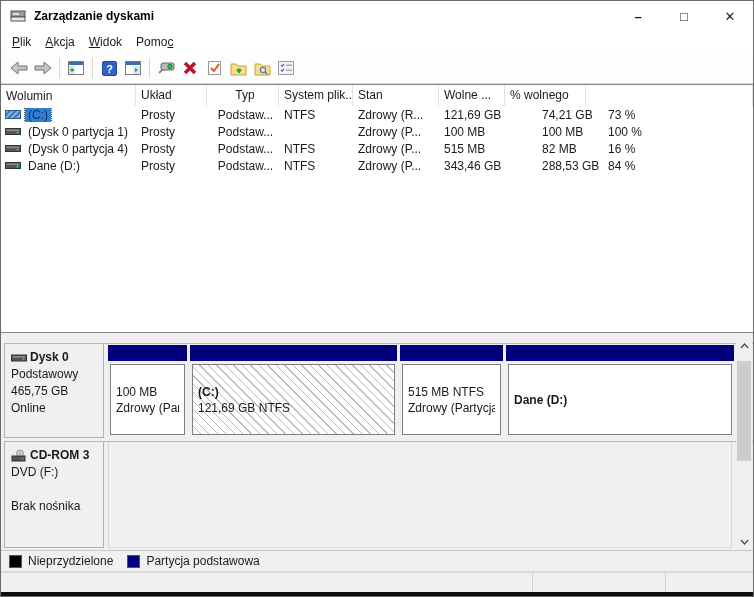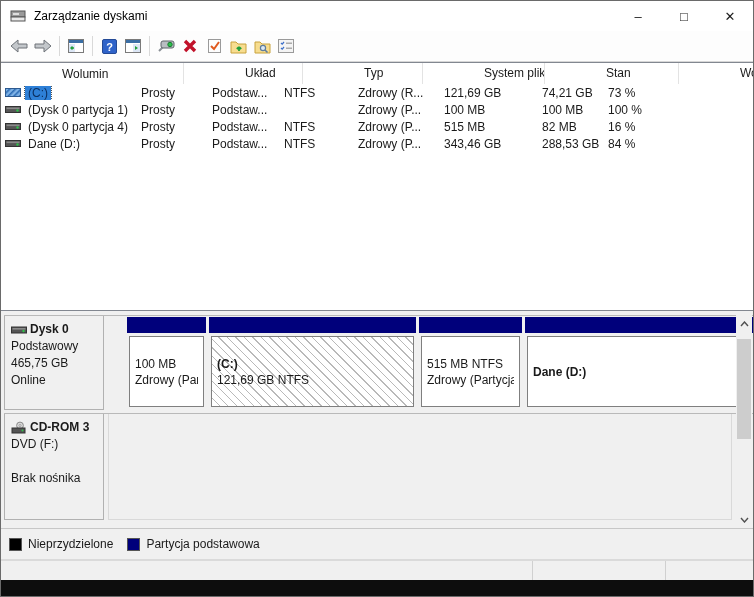--- a/index.html
+++ b/index.html
@@ -3,58 +3,58 @@
 <meta charset="utf-8">
 <style>
   * { margin:0; padding:0; box-sizing:border-box; }
   html,body { width:754px; height:597px; }
   body { font-family:"Liberation Sans","DejaVu Sans",sans-serif; font-size:12px; color:#1a1a1a; }
 
   .window { width:754px; height:597px; border:1px solid #6a6a6a; background:#f0f0f0;
             display:flex; flex-direction:column; overflow:hidden; }
 
   
-  .titlebar { height:30px; background:#ffffff; display:flex; align-items:center; flex:0 0 auto; }
+  .titlebar { height:30px; background:#ffffff; display:flex; align-items:center; flex:0 0 auto;font-weight:bold; }
   .app-icon { width:16px; height:16px; margin:0 8px 0 9px; display:inline-block; }
   .title { font-size:12px; color:#000; }
   .winbtns { margin-left:auto; display:flex; height:100%; }
   .wbtn { width:46px; height:100%; display:flex; align-items:center; justify-content:center;
           font-size:13px; color:#1a1a1a; cursor:default; }
 
   
   .menubar { height:22px; background:#ffffff; display:flex; align-items:center; padding-left:4px; flex:0 0 auto; }
   .menu-item { padding:2px 7px; color:#1a1a1a; }
   .menu-key { text-decoration:underline; }
 
   
   .toolbar { height:31px; background:#fdfdfd; border-bottom:1px solid #d7d7d7;
              display:flex; align-items:center; padding-left:6px; flex:0 0 auto; }
   .tbtn { width:24px; height:24px; display:flex; align-items:center; justify-content:center; }
   .tsep { width:1px; height:20px; background:#d9d9d9; margin:0 4px; }
 
   
   .volpane { height:249px; background:#ffffff; border-top:1px solid #828790; border-bottom:1px solid #828790; flex:0 0 auto; }
   .vhead { display:flex; height:21px; align-items:center; }
-  .vhead .cell { border-right:1px solid #e3e3e3; height:21px; line-height:20px; padding-left:13px;
-                 overflow:hidden; white-space:nowrap;margin-left:48px; }
+  .vhead .cell { border-right:1px solid #e3e3e3; height:21px; line-height:20px; padding-left:5px;
+                 overflow:hidden; white-space:nowrap; }
   .vrow { display:flex; height:17px; align-items:center; }
   .cell { flex:0 0 auto; padding-left:5px; overflow:hidden; white-space:nowrap; }
   .c0 { width:135px; padding-left:4px; display:flex; align-items:center; }
-  .c1 { width:71px; } .c2 { width:72px; } .c3 { width:74px; } .c4 { width:86px; }
+  .c1 { width:71px; } .c2 { width:72px;text-align:center; } .c3 { width:74px; } .c4 { width:86px; }
   .c5 { width:98px; } .c6 { width:66px; } .c7 { width:81px; } .c8 { flex:1 1 auto; border-right:none; }
   .vol-ico { width:16px; height:11px; margin-right:4px; flex:0 0 auto; }
   .vol-label { padding:0 3px; }
   .vol-label.selected { background:#2e80d7; color:#0b2d5e; outline:1px dotted #555; }
 
   
   .splitter { height:4px; background:#f0f0f0; flex:0 0 auto; }
 
   
   .graph { height:213px; background:#f0f0f0; position:relative; flex:0 0 auto; }
-  .disk-row { display:flex; margin:0 0 0 3px;justify-content:space-between; }
+  .disk-row { display:flex; margin:6px 0 0 3px; }
   .row-disk0 { height:95px; border-top:1px solid #b9b9b9; }
   .row-cdrom { height:107px; margin-top:3px; border-top:1px solid #b9b9b9; }
   .disk-panel { width:100px; background:#f0f0f0; border:1px solid #b1b1b1; border-top:none;
                 padding:5px 0 0 6px; line-height:17px; }
   .disk-panel .dname { font-weight:bold; display:flex; align-items:center; gap:3px; }
   .blocks { display:flex; gap:3px; margin-left:4px; }
   .block { position:relative; height:92px; margin-top:1px; }
   .pbar { height:16px; background:#00007b; width:100%; }
   .pbody { position:absolute; left:2px; right:2px; top:19px; bottom:2px; background:#ffffff;
            border:1px solid #7f7f7f; display:flex; flex-direction:column; justify-content:center;
@@ -66,21 +66,21 @@
                   border:1px solid #d9d9d9; border-top:none; }
   .w1{width:79px;} .w2{width:207px;} .w3{width:103px;} .w4{width:228px;}
 
   
   .vscroll { position:absolute; top:0; right:1px; width:16px; height:213px; background:#f0f0f0; }
   .sarrow { height:17px; display:flex; align-items:center; justify-content:center; color:#505050; }
   .sthumb { position:absolute; top:24px; left:1px; width:14px; height:100px; background:#cdcdcd; }
   .sarrow.down { position:absolute; bottom:0; left:0; width:16px; }
 
   
-  .legend { height:31px; background:#f0f0f0; border-top:1px solid #c7c7c7; display:flex;
+  .legend { height:21px; background:#f0f0f0; border-top:1px solid #c7c7c7; display:flex;
             align-items:center; padding-left:8px; gap:6px; flex:0 0 auto; }
   .lbox { width:13px; height:13px; display:inline-block; border:1px solid #555; }
   .lbox.black { background:#000000; }
   .lbox.navy { background:#00007b; }
   .legend span.lbl { margin-right:8px; }
 
   
   .statusbar { height:21px; border-top:2px solid #dadada; background:#f0f0f0; display:flex; flex:0 0 auto; }
   .scell { border-right:1px solid #d0d0d0; height:100%; }
   .s1 { width:532px; } .s2 { width:133px; } .s3 { flex:1; border-right:none; }
@@ -103,20 +103,26 @@
       </svg>
     </span>
     <span class="title">Zarządzanie dyskami</span>
     <div class="winbtns">
       <div class="wbtn">–</div>
       <div class="wbtn">□</div>
       <div class="wbtn">✕</div>
     </div>
   </div>
 
+  <div class="menubar">
+    <span class="menu-item"><span></span><span class="menu-key">P</span><span>lik</span></span>
+    <span class="menu-item"><span></span><span class="menu-key">A</span><span>kcja</span></span>
+    <span class="menu-item"><span></span><span class="menu-key">W</span><span>idok</span></span>
+    <span class="menu-item"><span>Pomo</span><span class="menu-key">c</span><span></span></span>
+  </div>
 
   <div class="toolbar">
     <div class="tbtn">
       <svg width="18" height="14" viewBox="0 0 18 14">
           <path d="M8 1 L1 7 L8 13 L8 9 L17 9 L17 5 L8 5 Z" fill="#c3c7cb" stroke="#6e7379"></path>
         </svg>
     </div>
     <div class="tbtn">
       <svg width="18" height="14" viewBox="0 0 18 14">
           <path d="M10 1 L17 7 L10 13 L10 9 L1 9 L1 5 L10 5 Z" fill="#c3c7cb" stroke="#6e7379"></path>

